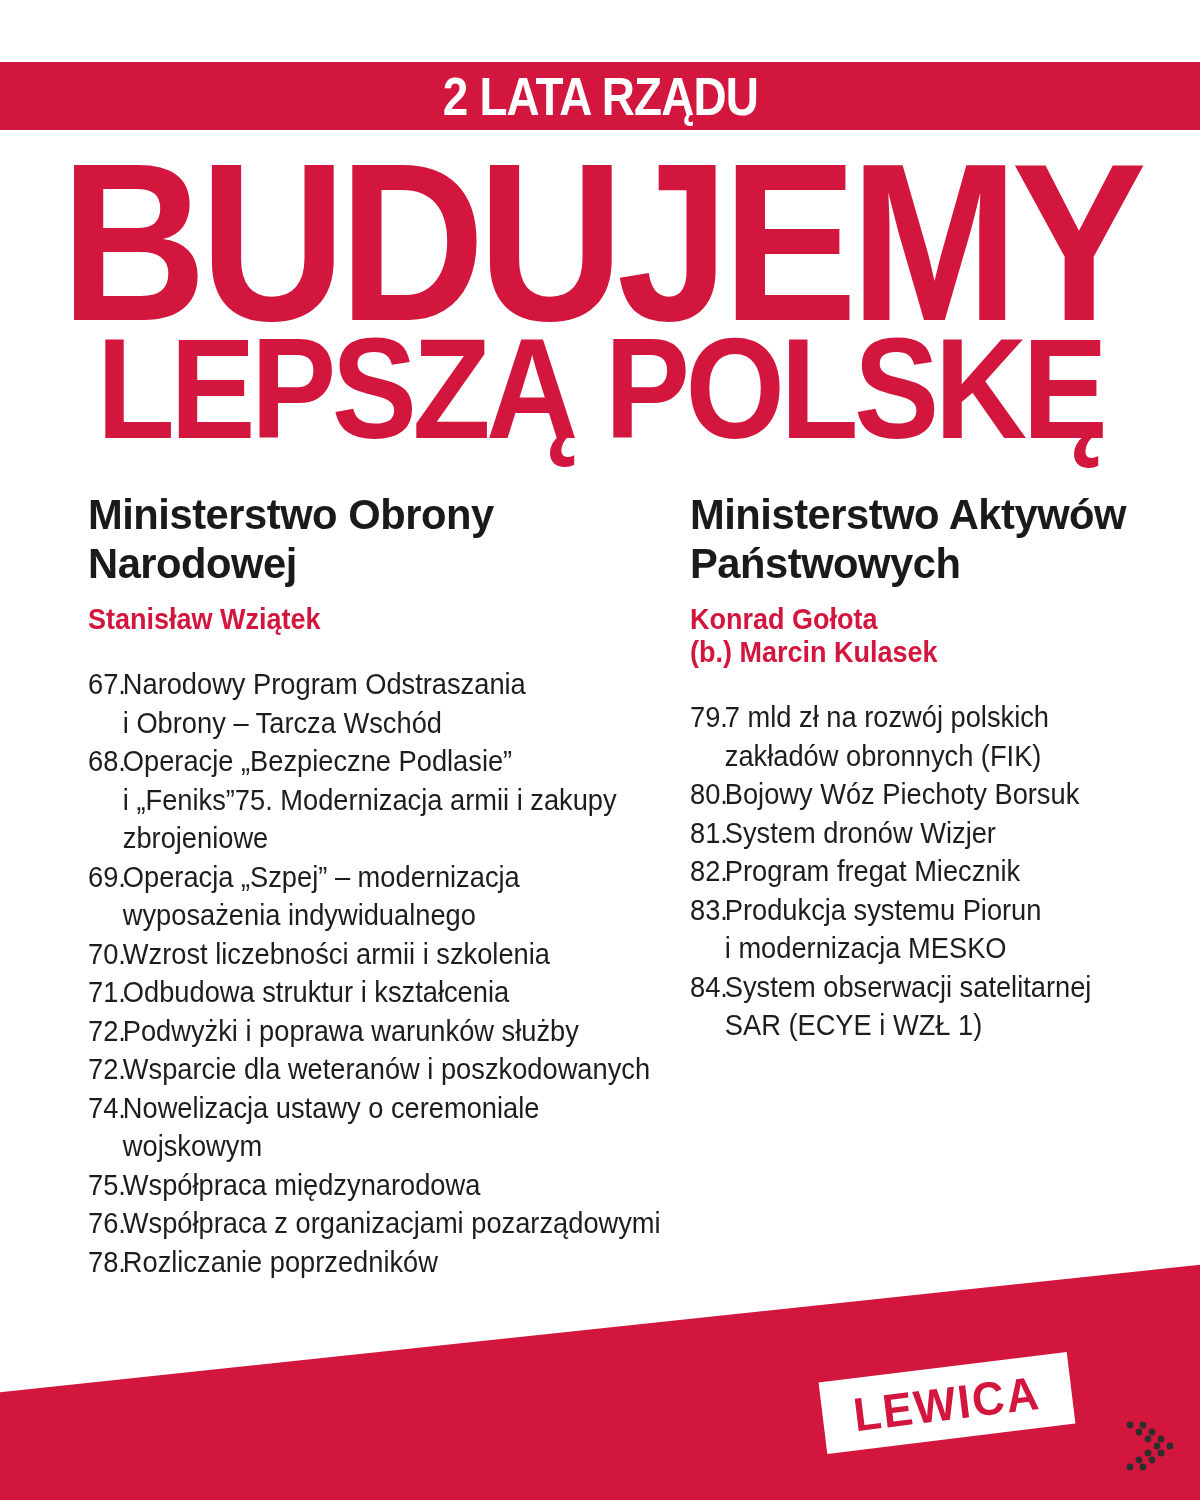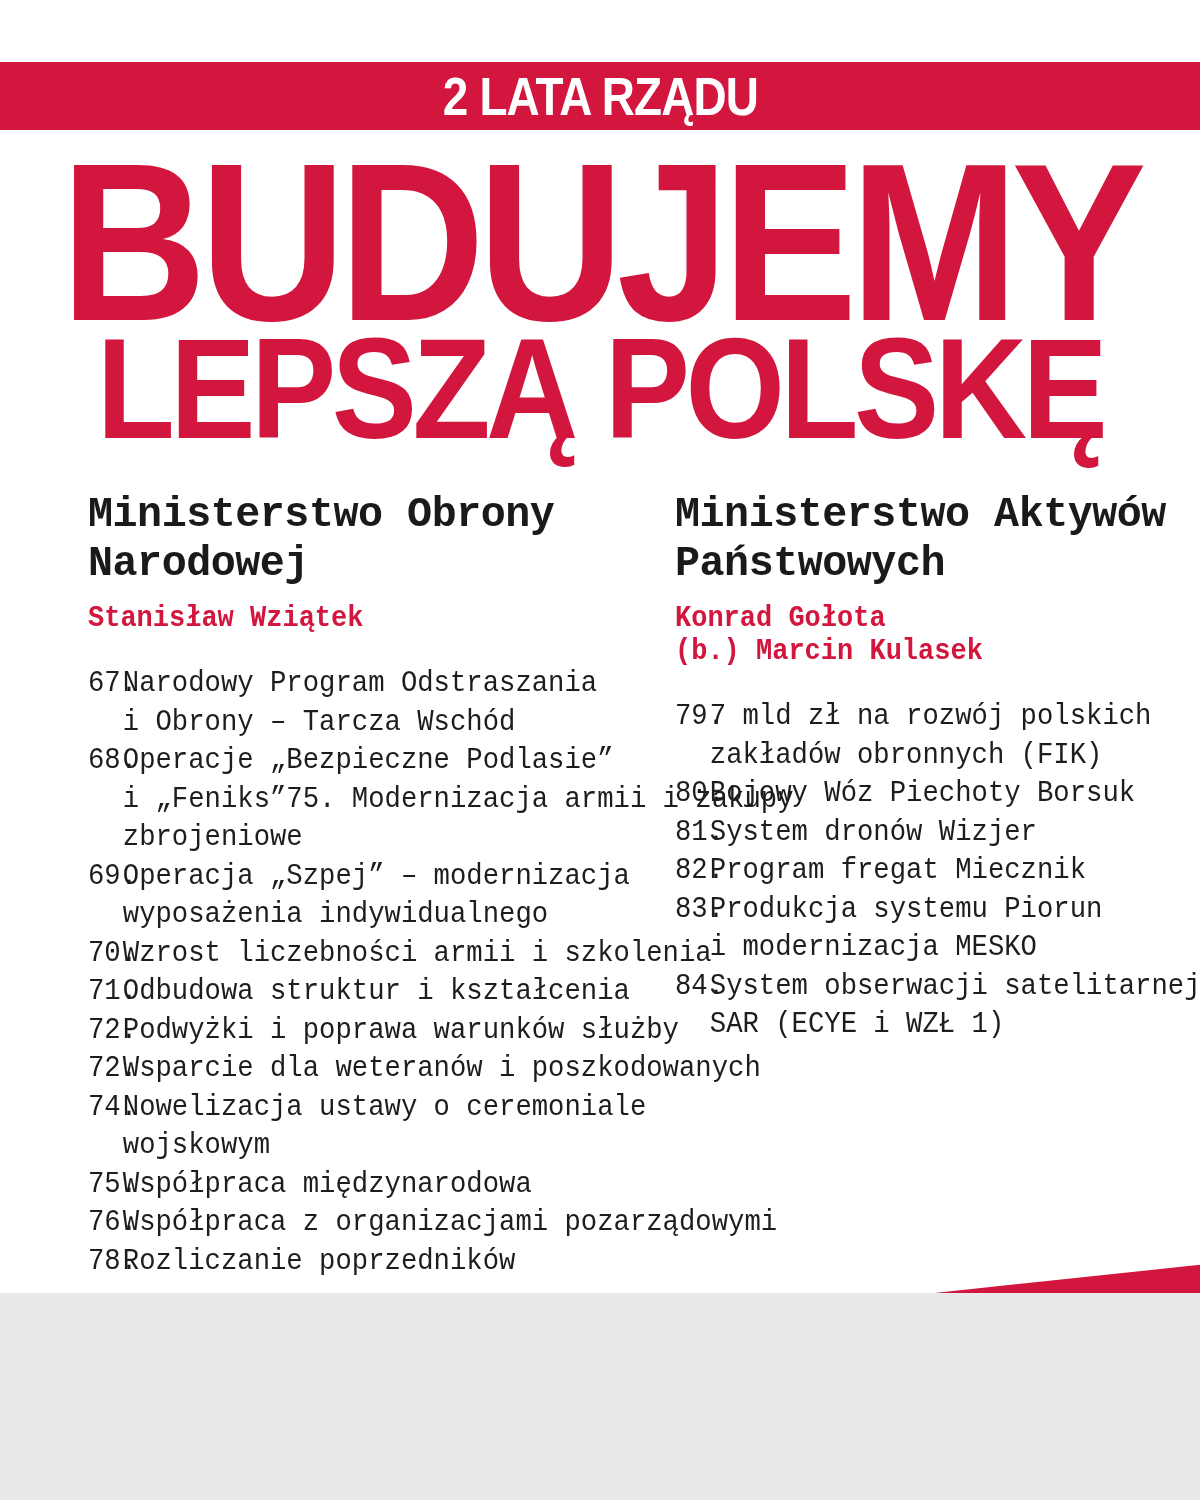--- a/index.html
+++ b/index.html
@@ -1,19 +1,19 @@
 <!DOCTYPE html>
 <html lang="pl" style="--red: #D2163E;"><head>
 <meta charset="utf-8">
 <style>
   * { margin:0; padding:0; box-sizing:border-box; }
   html,body { background:#e9e9e9; }
   body { font-family:"Liberation Sans", sans-serif; }
   .page {
-    position:relative; width:1200px; height:1293px;
+    position:relative; width:1200px; height:1500px;
     background:#ffffff; overflow:hidden; margin:0 auto;
   }
   
   .banner {
     position:absolute; top:62px; left:0; width:1200px; height:68px;
     background:var(--red); display:flex; align-items:center; justify-content:center;
   }
   .banner-text {
     color:#ffffff; font-weight:bold; font-size:54px; letter-spacing:-1px;
     transform:scaleX(0.85); white-space:pre;
@@ -27,21 +27,21 @@
   }
   .title2 {
     position:absolute; top:318px; left:0; width:1200px;
     text-align:center; color:var(--red); font-weight:bold;
     font-size:142px; line-height:142px; letter-spacing:-5px;
     transform:scaleX(0.90); white-space:pre;
   }
   
   .columns {
     position:absolute; top:490px; left:88px; width:1060px;
-    display:grid; grid-template-columns:560px 1fr; column-gap:27px;font-family:Liberation Mono, monospace;
+    display:grid; grid-template-columns:560px 1fr; column-gap:42px;
   }
   .col-heading {
     color:#1a1a1a; font-weight:bold; font-size:43px; line-height:49px;
     letter-spacing:-0.5px; white-space:pre; margin-bottom:14px;
     transform:scaleX(0.97); transform-origin:left top;
   }
   .col-ministers {
     color:var(--red); font-weight:bold; font-size:30px; line-height:33px;
     white-space:pre; margin-bottom:30px;
     transform:scaleX(0.90); transform-origin:left top;

